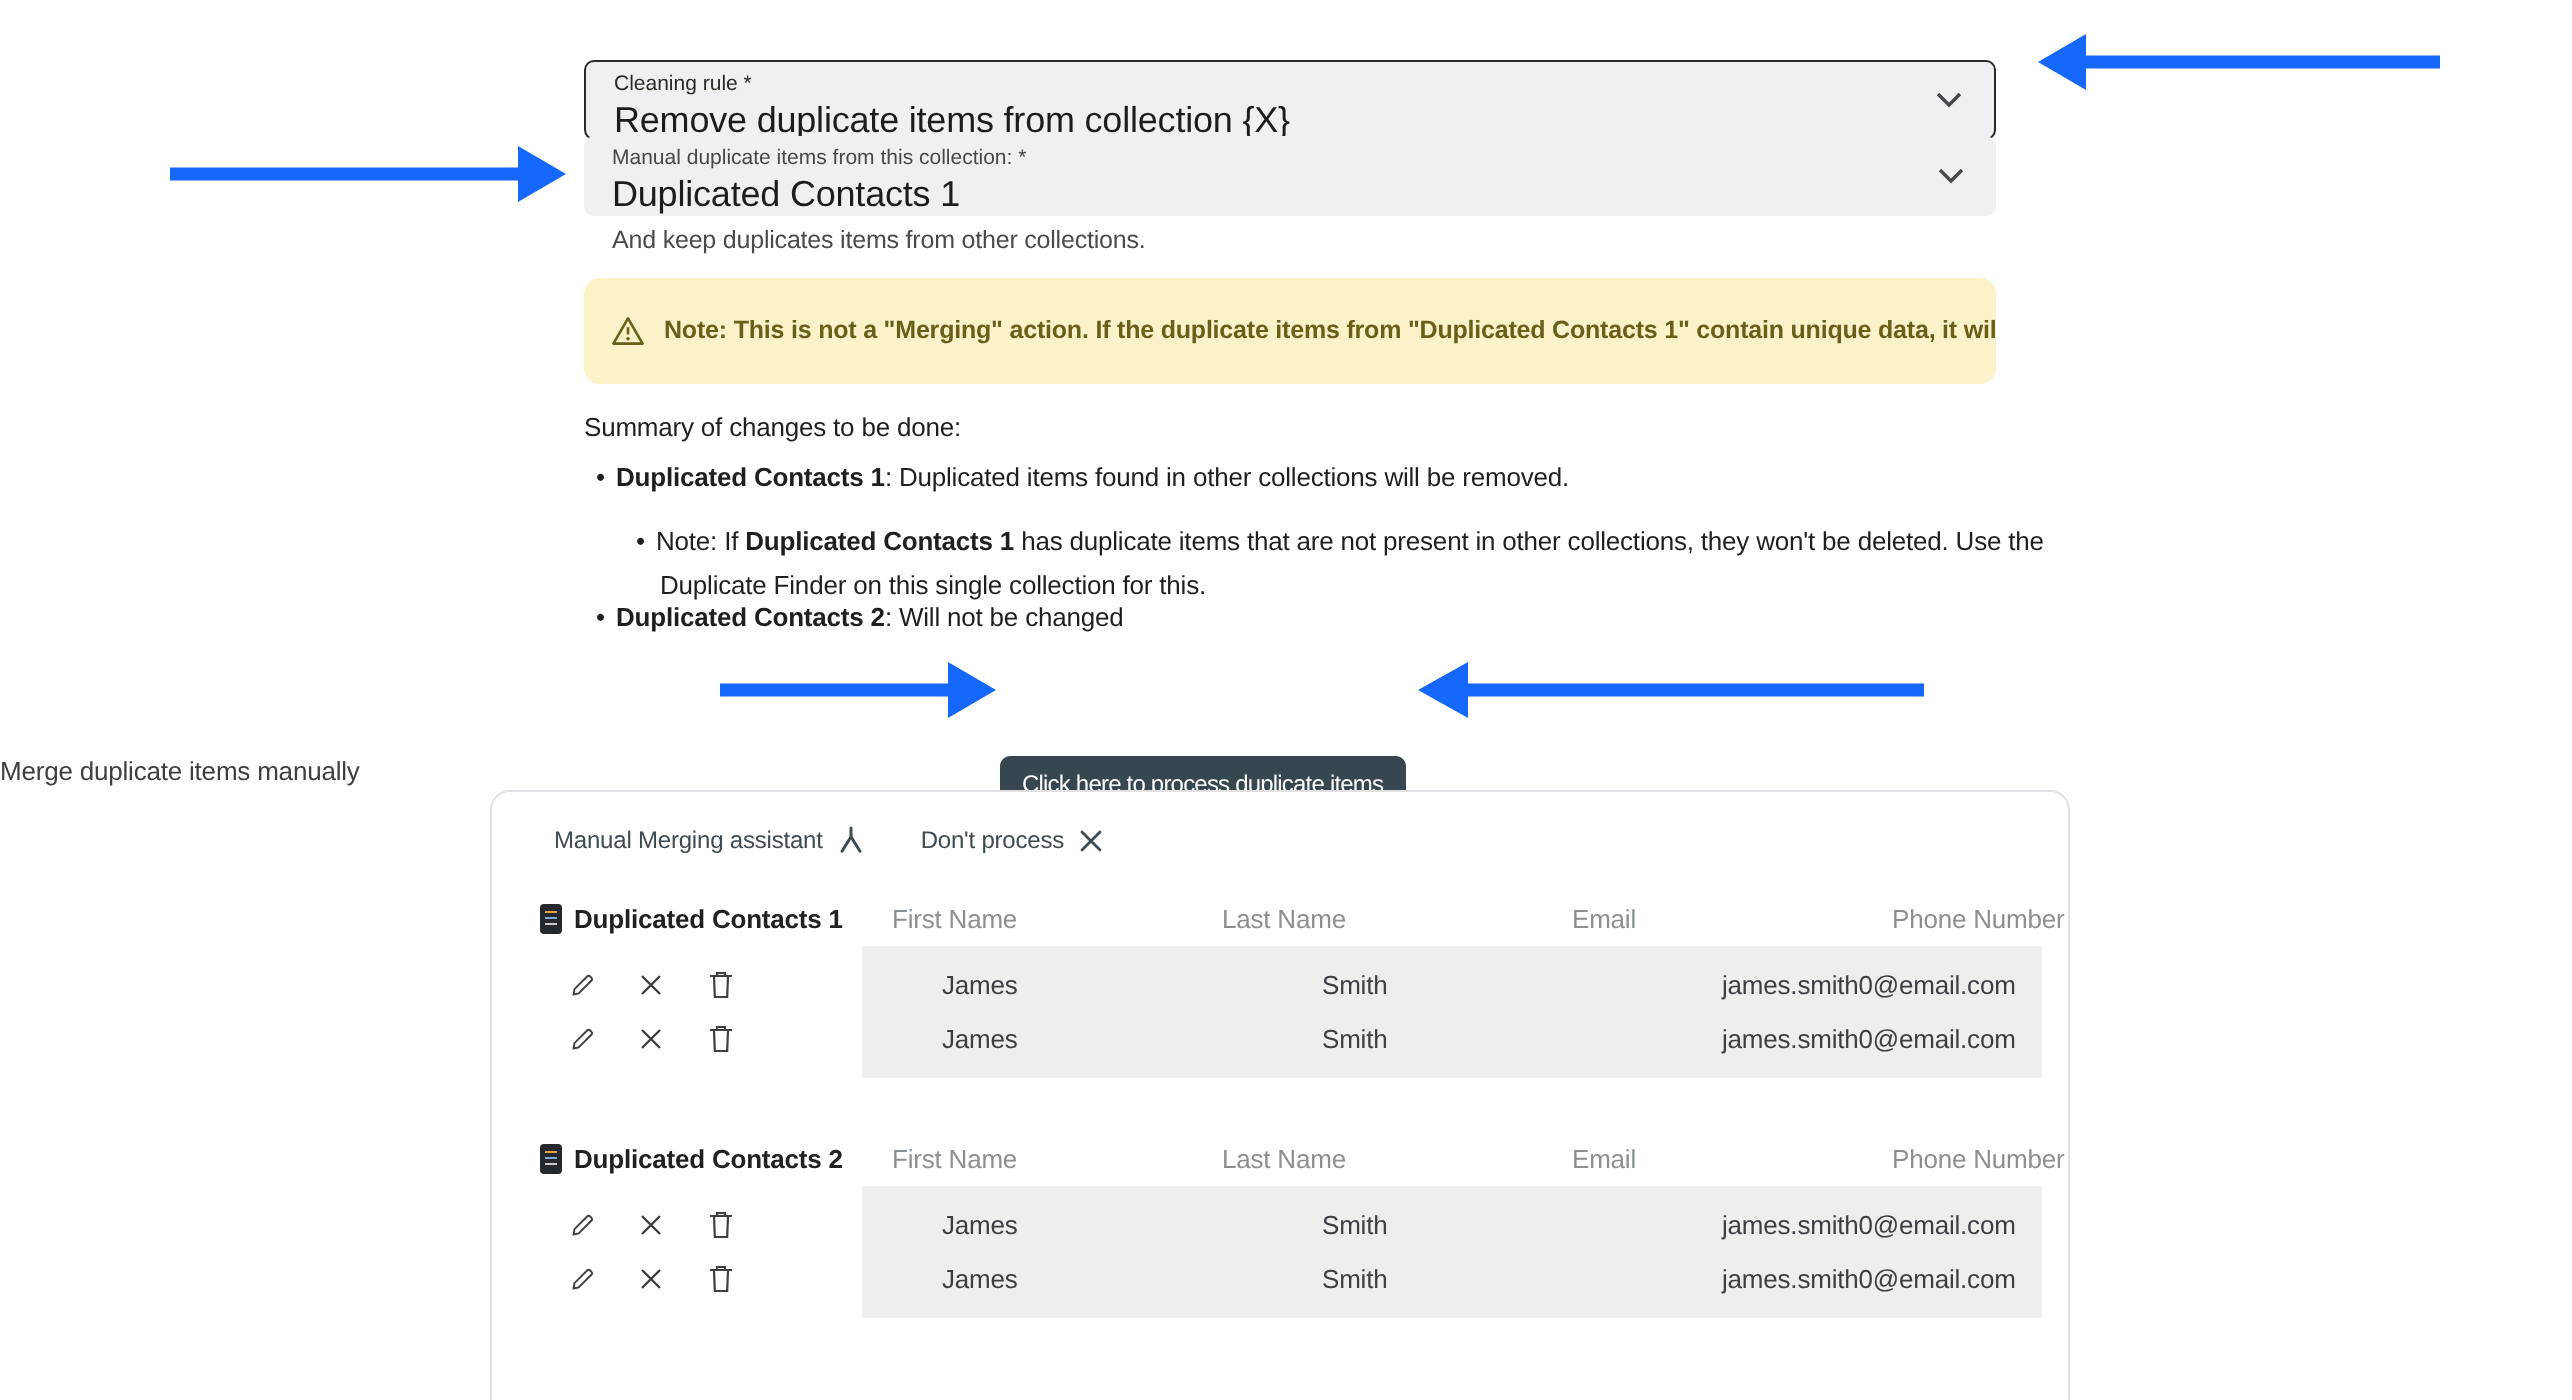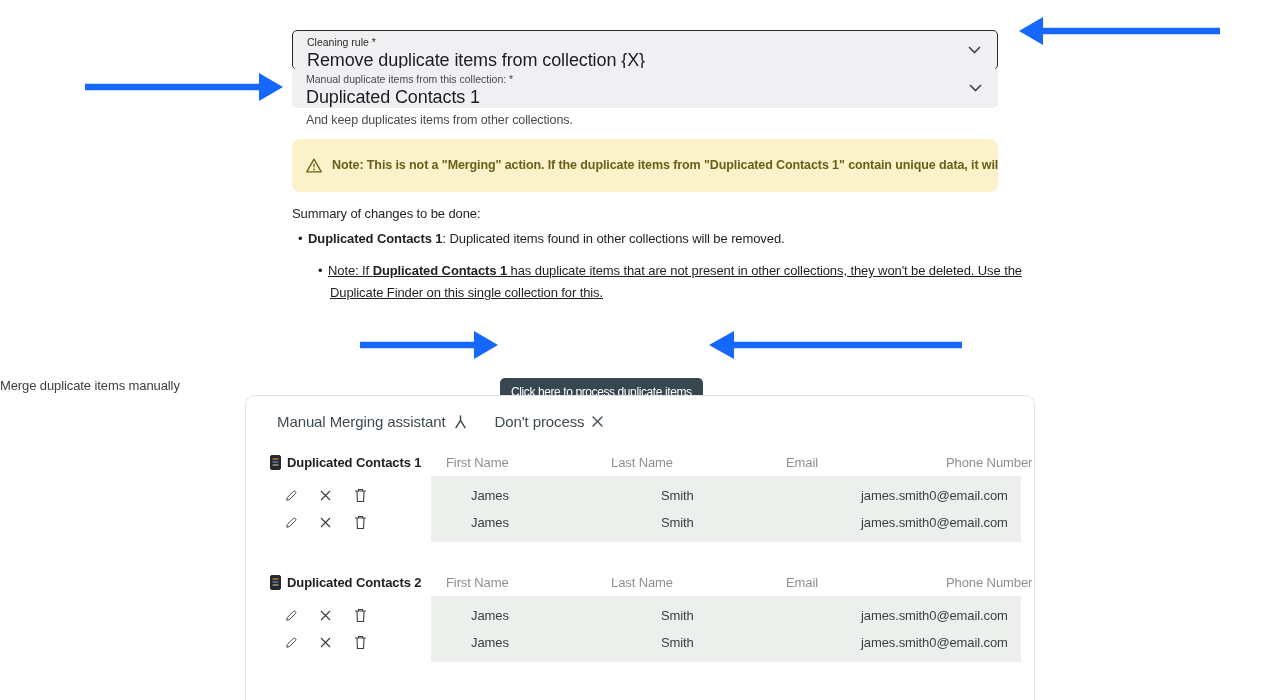--- a/index.html
+++ b/index.html
@@ -22,36 +22,36 @@
   .warning { position:absolute; left:292px; top:139px; width:706px; height:53px; background:#fbf2c9; border-radius:8px; display:flex; align-items:center; }
   .warning .wicon { margin:0 9px 0 13px; flex:0 0 auto; }
   .warning .wtext { font-size:12.5px; font-weight:bold; color:#6a5e19; line-height:17px; white-space:nowrap; overflow:hidden; }
 
   
   .sumtitle { position:absolute; left:292px; top:206px; font-size:13px; }
   .bullet { position:absolute; font-size:13px; white-space:nowrap; }
   .bullet .mark { display:inline-block; width:10px; }
   .b1 { left:298px; top:231px; }
   .b2 { left:318px; top:260px; line-height:22px; white-space:normal; width:700px; }
-  .b2 .line { white-space:nowrap;text-decoration:underline; }
+  .b2 .line { white-space:nowrap; }
   .b2 .line2 { display:block; padding-left:12px; }
   .b3 { left:298px; top:301px; }
 
   
   .process-btn { position:absolute; left:500px; top:330px; height:28px; background:#37474f; color:#fff; border:none; border-radius:5px; font-family:inherit; font-size:12px; letter-spacing:-0.4px; padding:0 11px; cursor:pointer;margin-top:48px; }
 
   .merge-label { position:absolute; left:0; top:378px; width:1066px; font-size:13px; color:#3c4043; }
 
   
   .arrow { position:absolute; }
 
   
   .card { position:absolute; left:245px; top:395px; width:790px; height:330px; background:#fff; border:1px solid #dfe1e5; border-radius:10px; overflow:hidden; }
   .tabs { display:flex; align-items:center; padding:17px 0 0 31px; gap:28px; }
-  .tab { display:flex; align-items:center; gap:8px; font-size:15px; color:#3f4b52; cursor:pointer; }
+  .tab { display:flex; align-items:center; gap:8px; font-size:12px; color:#3f4b52; cursor:pointer; }
 
   .tsection { margin-top:18px; }
   .tsection + .tsection { margin-top:26px; }
   .tbl { margin-left:24px; width:800px; }
   .trow { display:grid; grid-template-columns:161px 165px 175px 160px 1fr; align-items:center; }
   .thead { height:28px; }
   .thead .tcol { font-size:13px; color:#8a8f94; padding-left:15px; white-space:nowrap; }
   .ttitle { display:flex; align-items:center; }
   .ttitle .tname { font-size:13px; font-weight:bold; color:#202124; margin-left:6px; white-space:nowrap; }
   .rows-wrap { position:relative; padding:6px 0; }
@@ -111,20 +111,21 @@
       <div>Note: This is not a "Merging" action. If the duplicate items from "Duplicated Contacts 1" contain unique data, it will be</div>
     </div>
   </div>
 
   <div class="sumtitle">Summary of changes to be done:</div>
 
   <div class="bullet b1"><span class="mark">•</span><b>Duplicated Contacts 1</b><span>: Duplicated items found in other collections will be removed.</span></div>
 
   <div class="bullet b2"><span class="line"><span class="mark">•</span><span>Note: If </span><b>Duplicated Contacts 1</b><span> has duplicate items that are not present in other collections, they won't be deleted. Use the</span></span><span class="line line2">Duplicate Finder on this single collection for this.</span></div>
 
+  <div class="bullet b3"><span class="mark">•</span><b>Duplicated Contacts 2</b><span>: Will not be changed</span></div>
 
   <button class="process-btn">Click here to process duplicate items</button>
 
   <div class="merge-label">Merge duplicate items manually</div>
 
   <div class="card">
     <div class="tabs">
       <div class="tab">
         <span>Manual Merging assistant</span>
         <svg width="13" height="14" viewBox="0 0 13 14">

